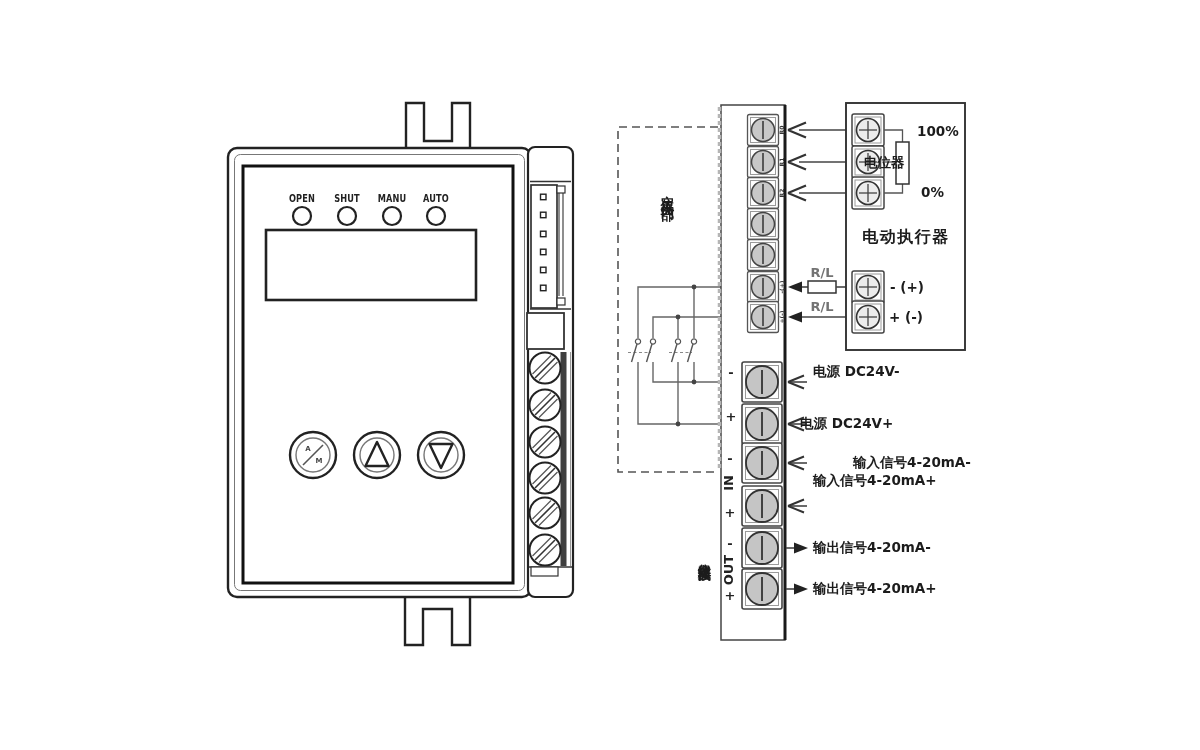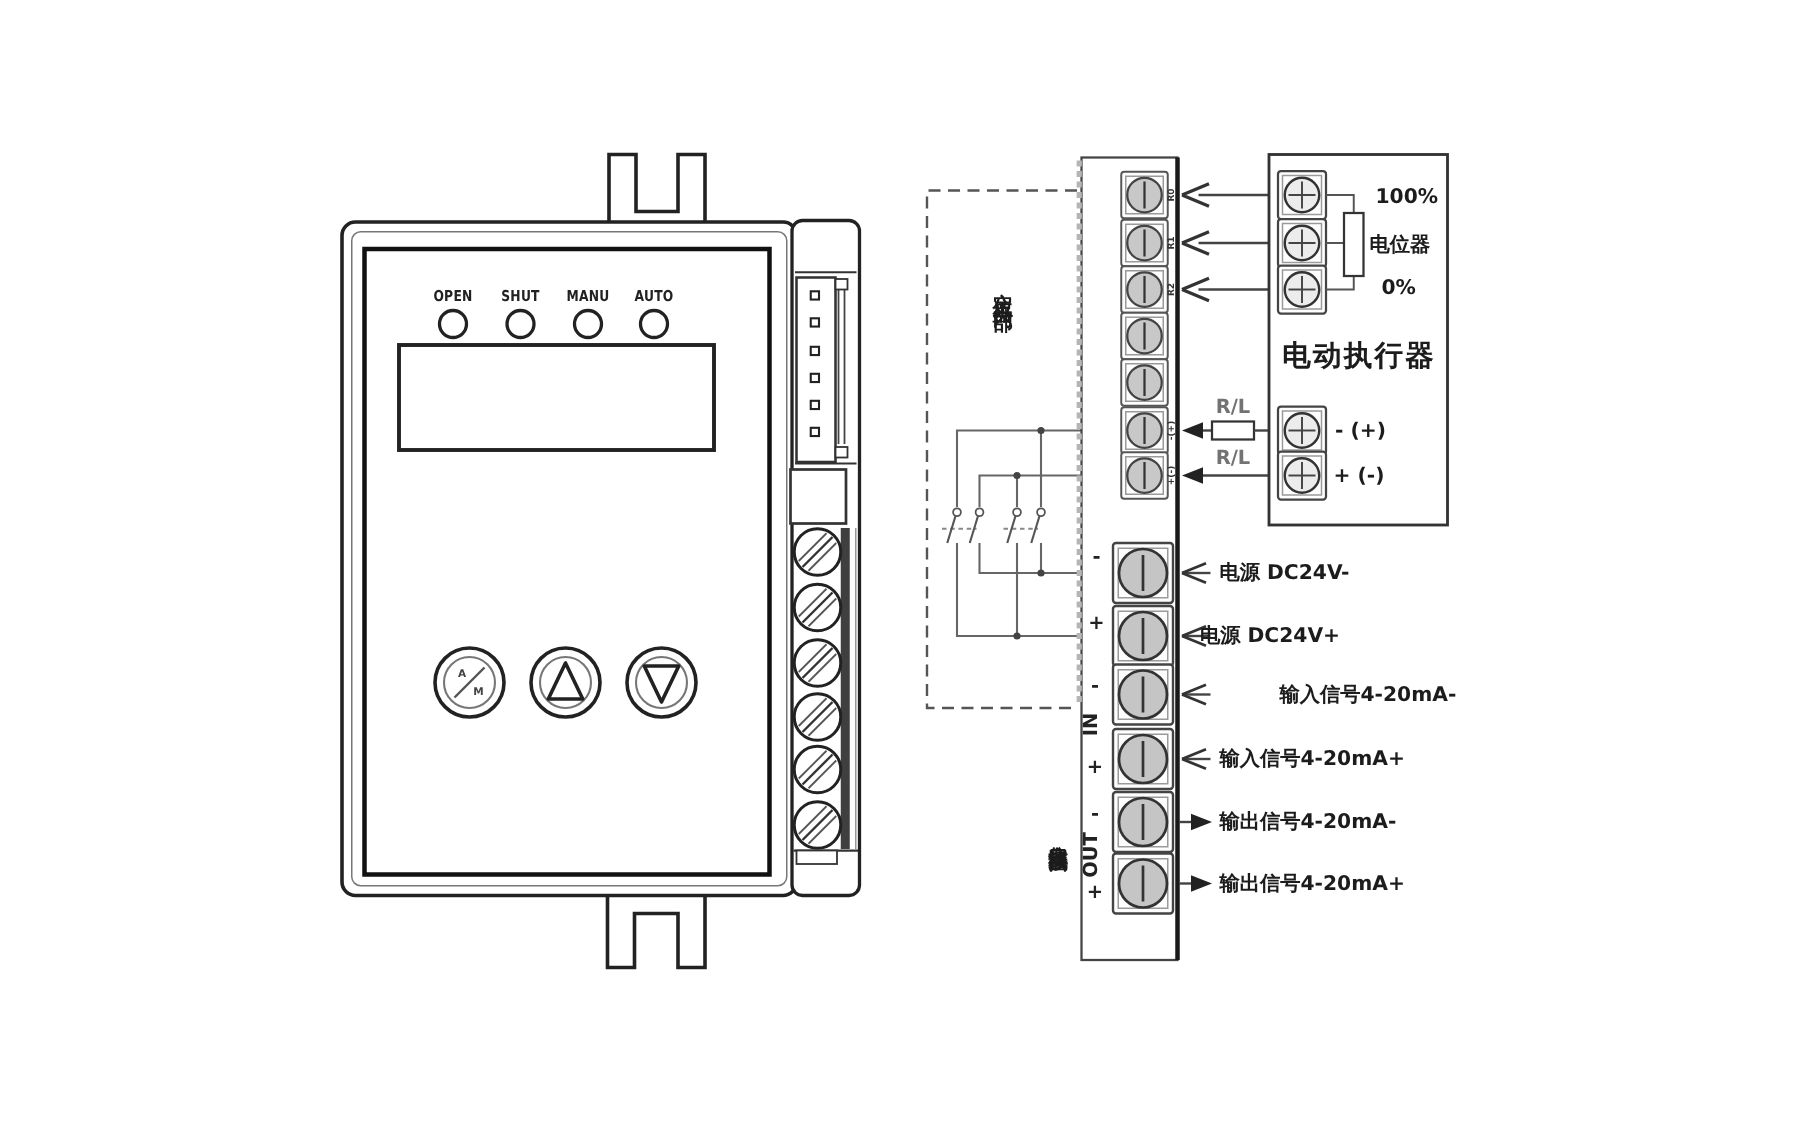--- a/index.html
+++ b/index.html
@@ -239,27 +239,27 @@
 <div class="lbl mark c" style="left:730px;top:458px;">-</div>
 <div class="lbl mark rot" style="left:728px;top:483px;">IN</div>
 <div class="lbl mark c" style="left:730px;top:512px;">+</div>
 <div class="lbl mark c" style="left:730px;top:543px;">-</div>
 <div class="lbl mark rot" style="left:728px;top:570px;">OUT</div>
 <div class="lbl mark c" style="left:730px;top:595px;">+</div>
 
 <div class="lbl rl c" style="left:822px;top:272px;">R/L</div>
 <div class="lbl rl c" style="left:822px;top:306px;">R/L</div>
 
-<div class="lbl vy" style="left:813px;top:382px;">电源 DC24V-</div>
+<div class="lbl vy" style="left:813px;top:372px;">电源 DC24V-</div>
 <div class="lbl vy" style="left:800px;top:424px;">电源 DC24V+</div>
 <div class="lbl vy" style="left:853px;top:463px;">输入信号4-20mA-</div>
-<div class="lbl vy" style="left:813px;top:506px;">输入信号4-20mA+</div>
+<div class="lbl vy" style="left:813px;top:481px;">输入信号4-20mA+</div>
 <div class="lbl vy" style="left:813px;top:548px;">输出信号4-20mA-</div>
 <div class="lbl vy" style="left:813px;top:589px;">输出信号4-20mA+</div>
 
 <div class="lbl vy" style="left:917px;top:131px;">100%</div>
-<div class="lbl vy" style="left:913px;top:163px;">电位器</div>
+<div class="lbl vy" style="left:864px;top:163px;">电位器</div>
 <div class="lbl vy" style="left:921px;top:192px;">0%</div>
-<div class="lbl c" style="left:906px;top:237px;font-size:19px;letter-spacing:1.5px;">电动执行器</div>
+<div class="lbl c" style="left:906px;top:237px;font-size:16px;letter-spacing:1.5px;">电动执行器</div>
 <div class="lbl vy" style="left:890px;top:287px;">- (+)</div>
 <div class="lbl vy" style="left:889px;top:317px;">+ (-)</div>
 
 </div>
 
 </body></html>

